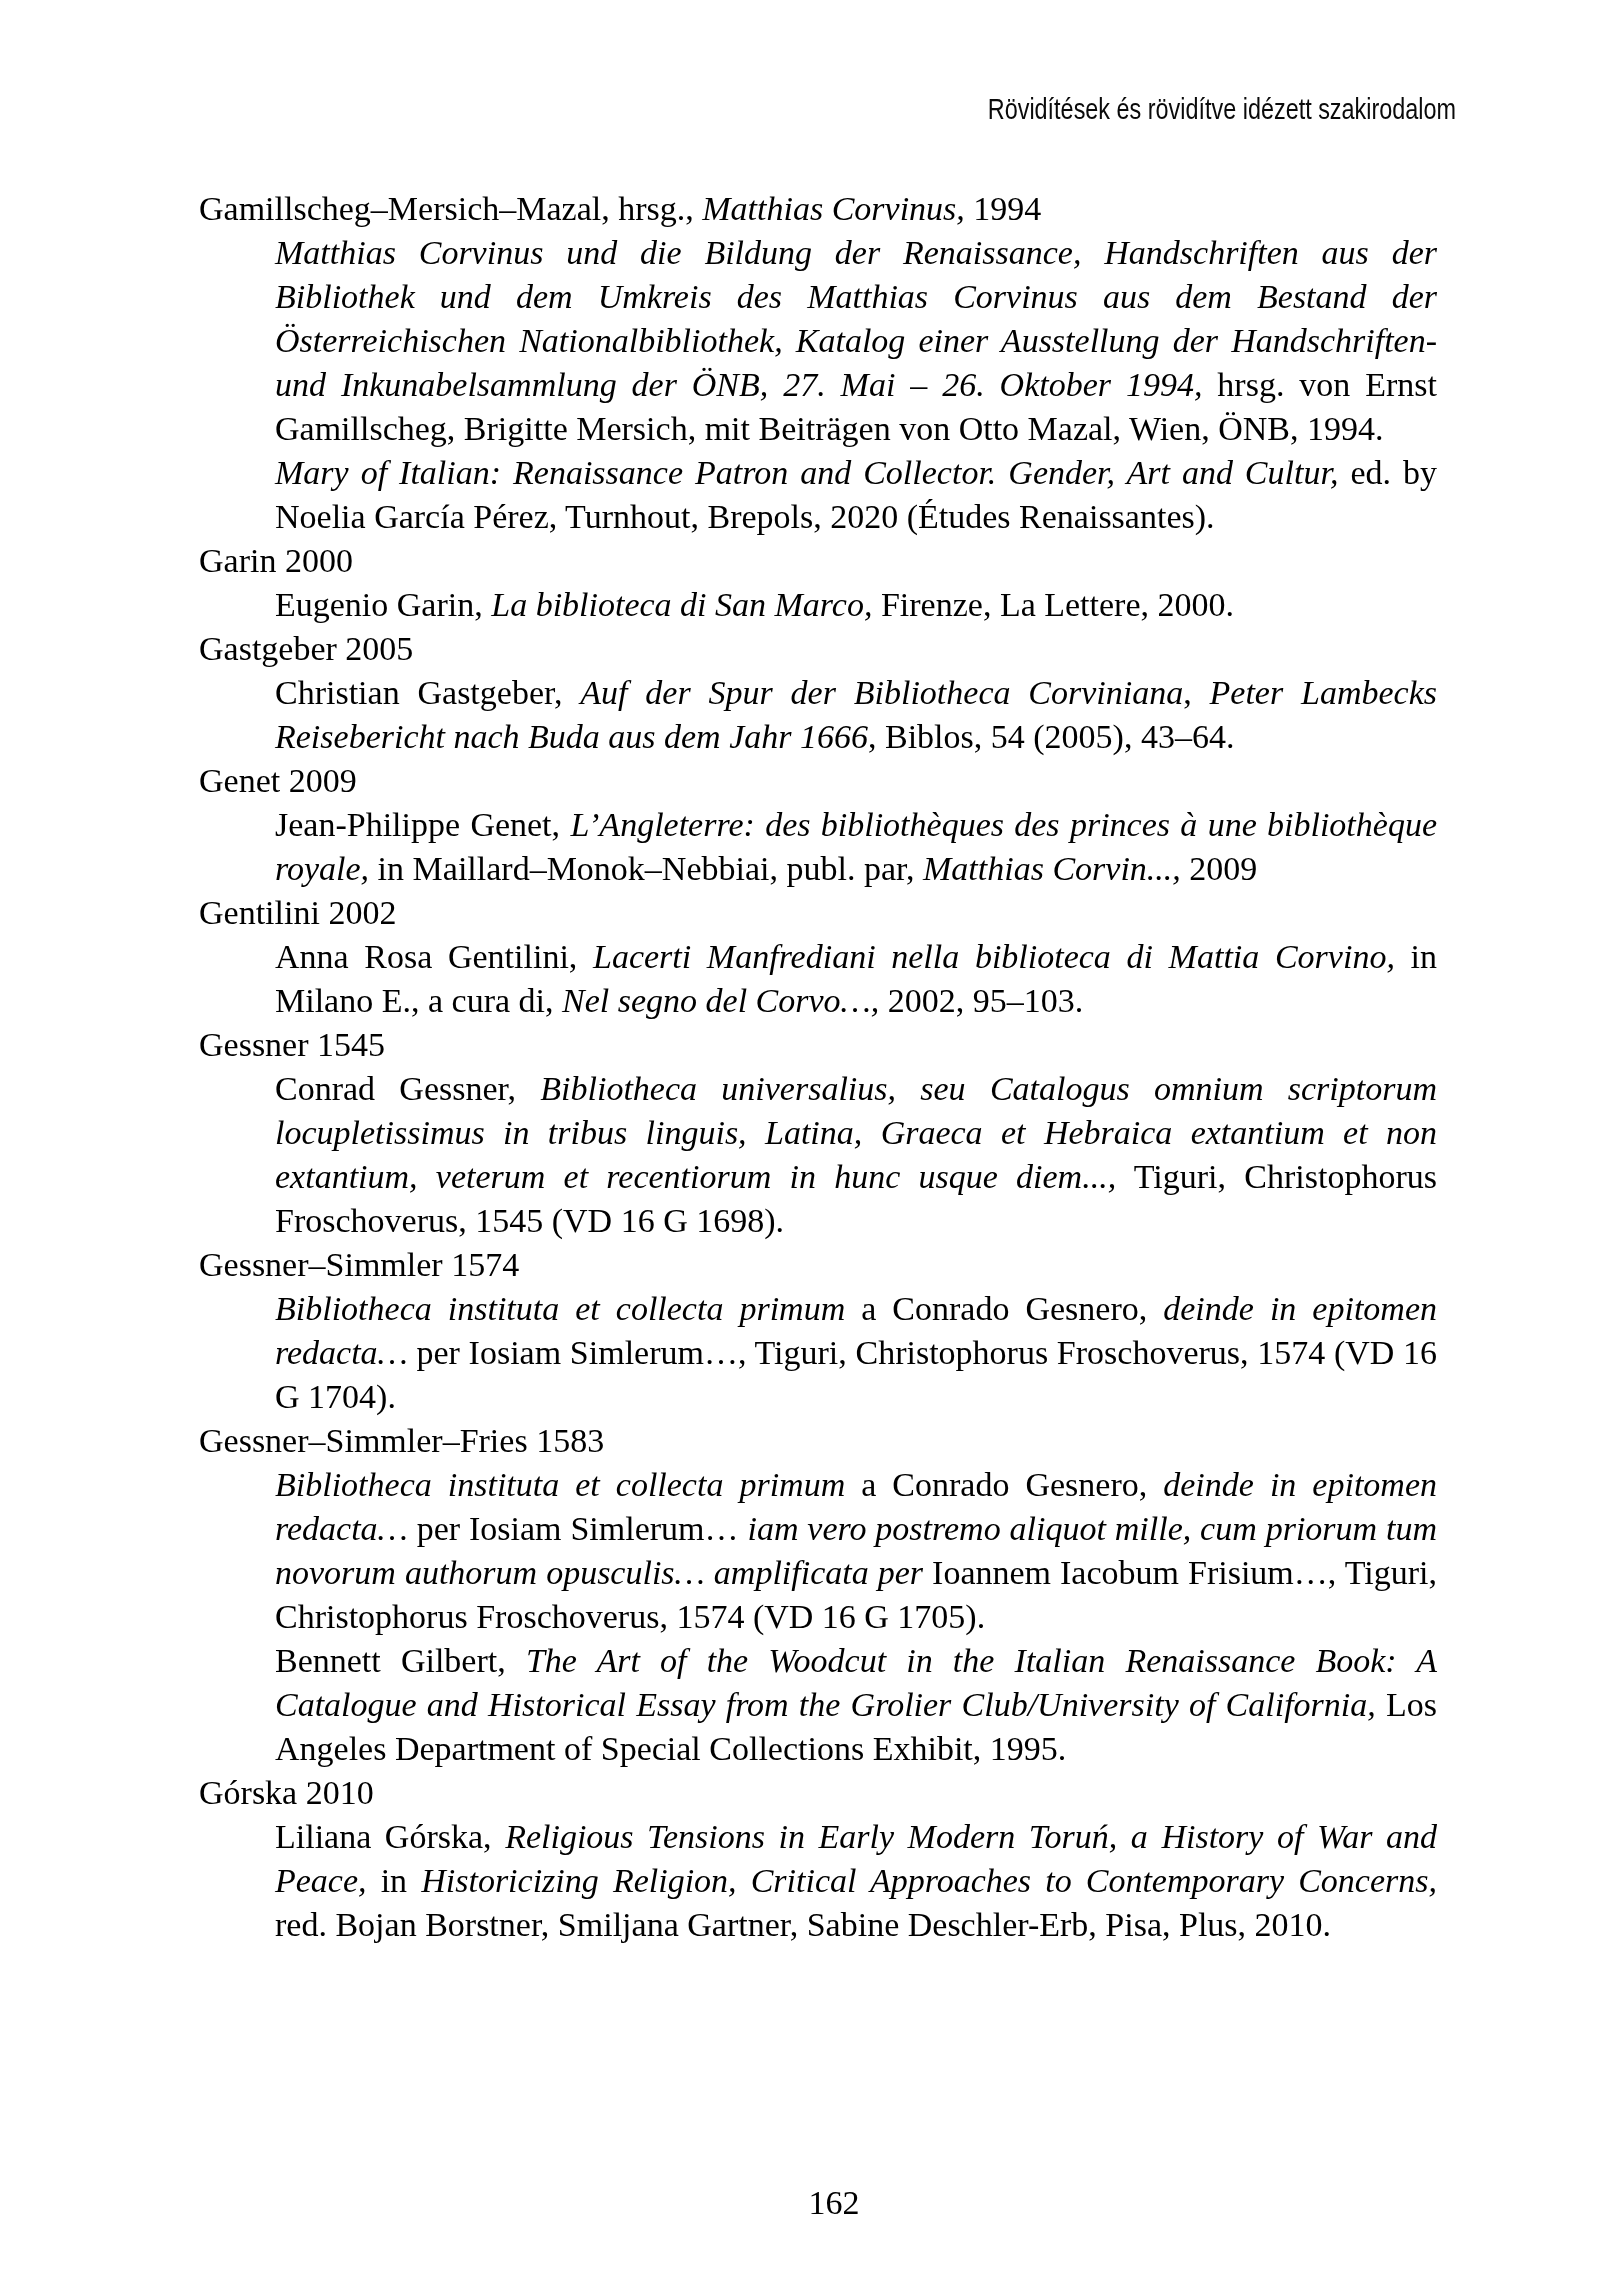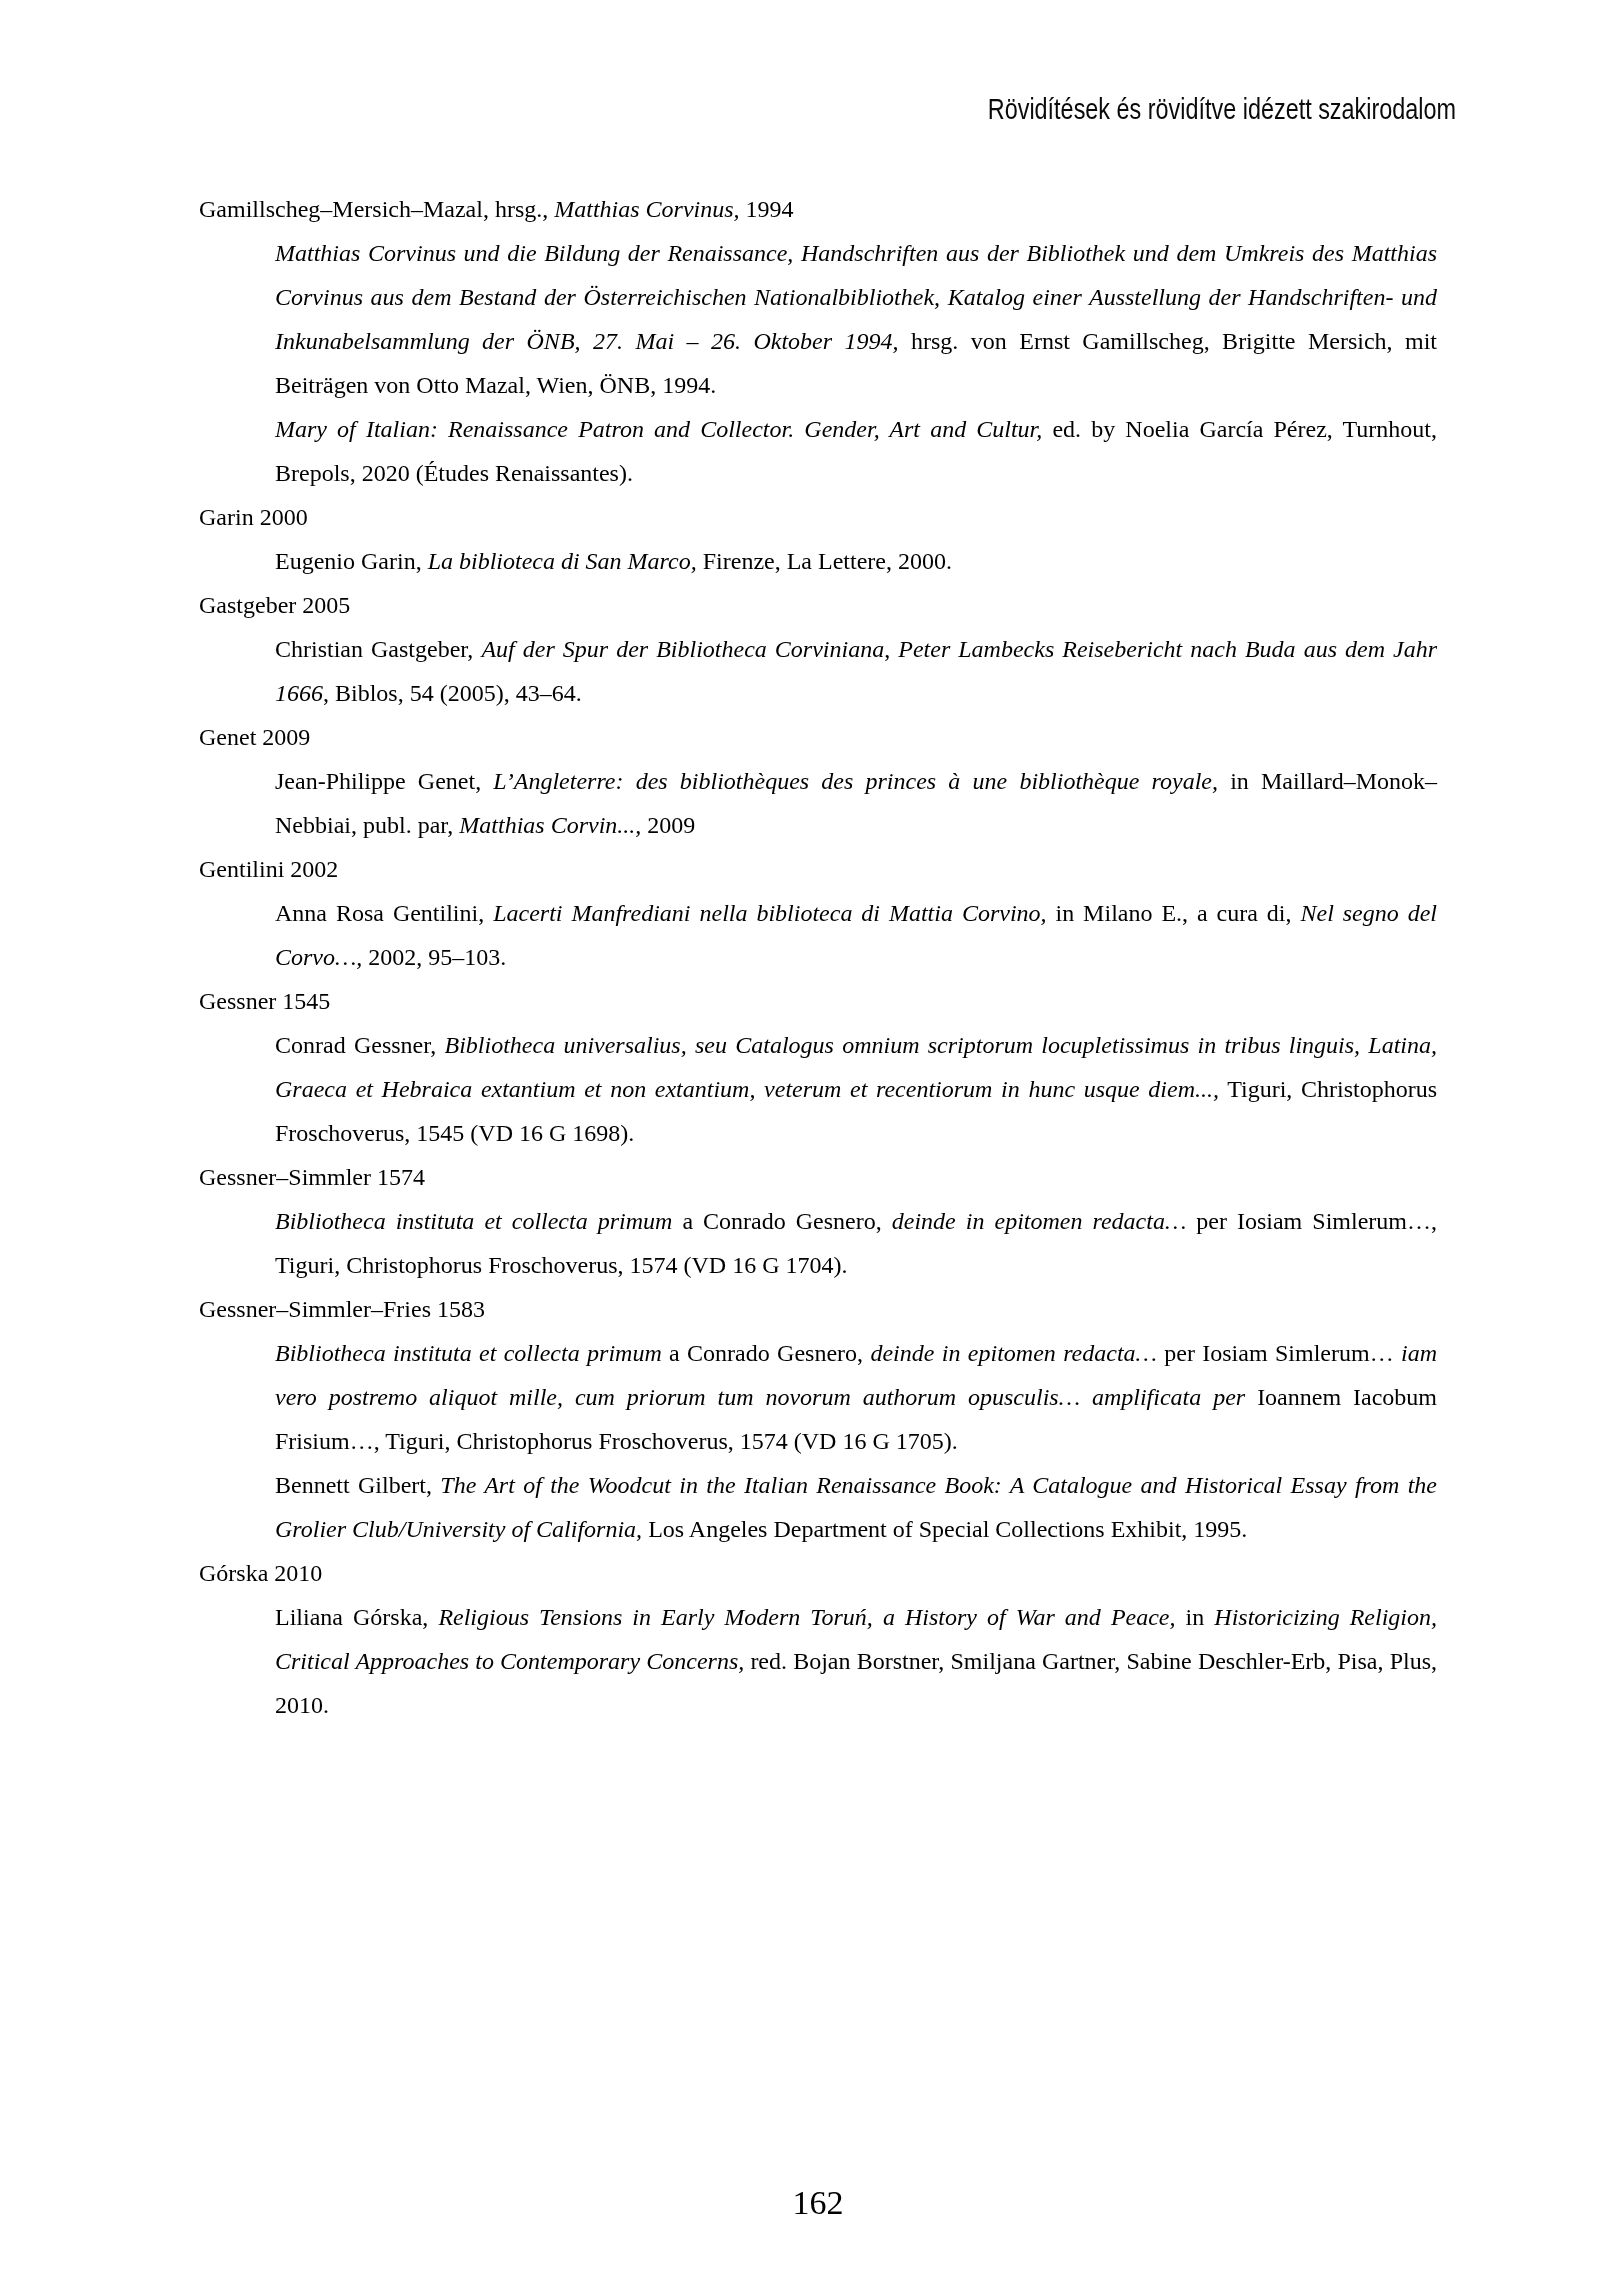--- a/index.html
+++ b/index.html
@@ -24,38 +24,38 @@
     color: #0a0a0a;
     transform: scaleX(0.78);
     transform-origin: 100% 50%;
     white-space: nowrap;
   }
   .bibliography {
     position: absolute;
     top: 187px;
     left: 199px;
     width: 1238px;
-    font-size: 24px;
+    font-size: 34px;
     line-height: 44px;
   }
   .entry-heading {
     margin: 0;
     text-align: left;
   }
   .entry-body {
     margin: 0 0 0 76px;
     text-align: justify;
     text-justify: inter-word;
     hyphens: none;
   }
   .entry-body i, .entry-heading i { font-style: italic; }
   .page-footer {
     position: absolute;
     top: 2181px;
-    left: 199px;
+    left: 215px;
     width: 1238px;
     text-align: center;
     font-size: 34px;
     line-height: 44px;
   }
 </style>
 </head>
 <body>
 
 <div class="page">

